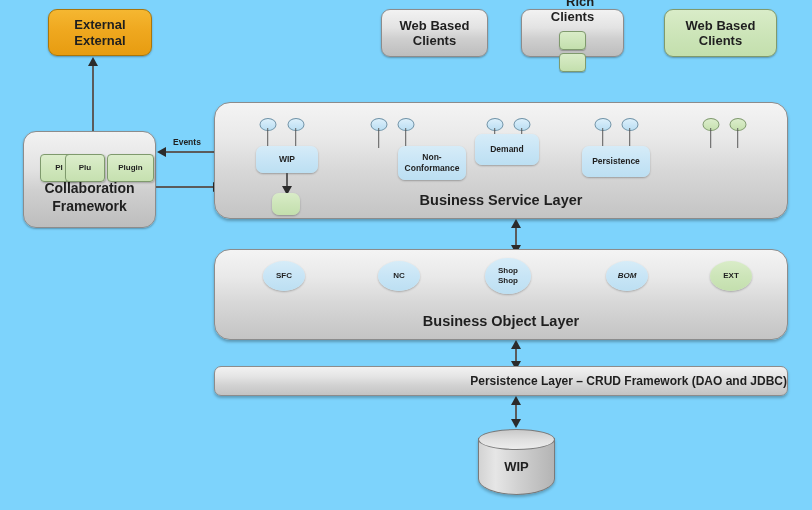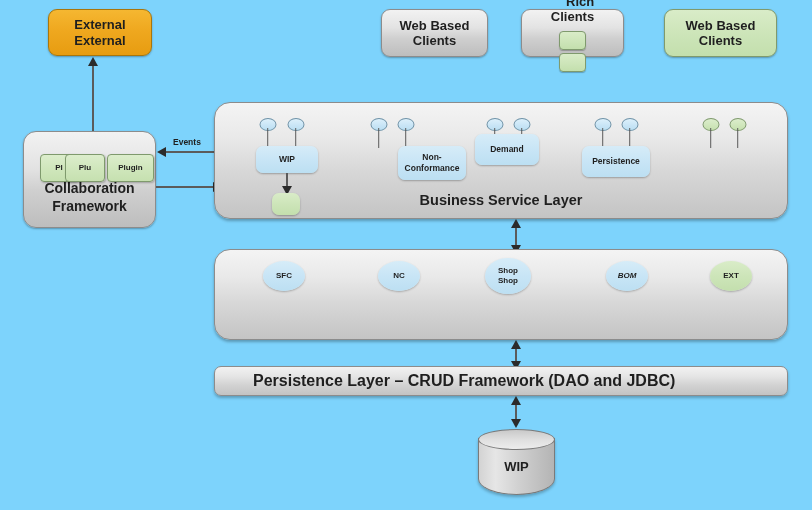--- a/index.html
+++ b/index.html
@@ -123,24 +123,23 @@
     display:flex;align-items:center;justify-content:center;text-align:center;
     font-size:8px;font-weight:bold;color:#1f1f1f;line-height:1.2;
     box-shadow:0 1px 2px rgba(0,0,0,.25);
   }
 
   
   .bar{
     position:absolute;box-sizing:border-box;border-radius:7px;
     border:1.4px solid #8c8c8c;
     background:linear-gradient(to bottom,#f2f2f2 0%,#e4e4e4 35%,#d2d2d2 65%,#c3c3c3 100%);
-    display:flex;align-items:center;justify-content:flex-start;
-    font-size:16px;font-weight:bold;color:#1f1f1f;
+    display:flex;align-items:center;justify-content:flex-end;
+    font-size:12px;font-weight:bold;color:#1f1f1f;
     box-shadow:0 2px 3px rgba(0,0,0,.26);
-    padding-left:38px;
   }
 
   
   .cyl{position:absolute;}
   .cyl .body{
     position:absolute;left:0;right:0;top:9px;bottom:0;
     border:1.4px solid #7a7a7a;border-top:none;
     border-radius:0 0 50% 50%/0 0 16px 16px;
     background:linear-gradient(to right,#d3d3d3 0%,#e6e6e6 22%,#cfcfcf 55%,#b4b4b4 100%);
     box-shadow:0 2px 3px rgba(0,0,0,.25);
@@ -319,20 +318,21 @@
   <div class="lolli g" style="left:730px;top:118px;width:15px;height:30px;">
     <span class="head"></span>
     <span class="stem" style="top:10px;height:20px;"></span>
   </div>
 
   <div class="ln vln" style="left:515px;top:226px;height:21px;"></div>
   <div class="arrow a-up" style="left:511px;top:219px;"></div>
   <div class="arrow a-down" style="left:511px;top:245px;"></div>
 
   <div class="layer" style="left:214px;top:249px;width:574px;height:91px;"></div>
+  <div class="layer-title" style="left:214px;top:313px;width:574px;">Business Object Layer</div>
 
   <div class="bo blue" style="left:263px;top:261px;width:42px;height:30px;">
     <div>
         <div>SFC</div>
       </div>
   </div>
   <div class="bo blue" style="left:378px;top:261px;width:42px;height:30px;">
     <div>
         <div>NC</div>
       </div>

